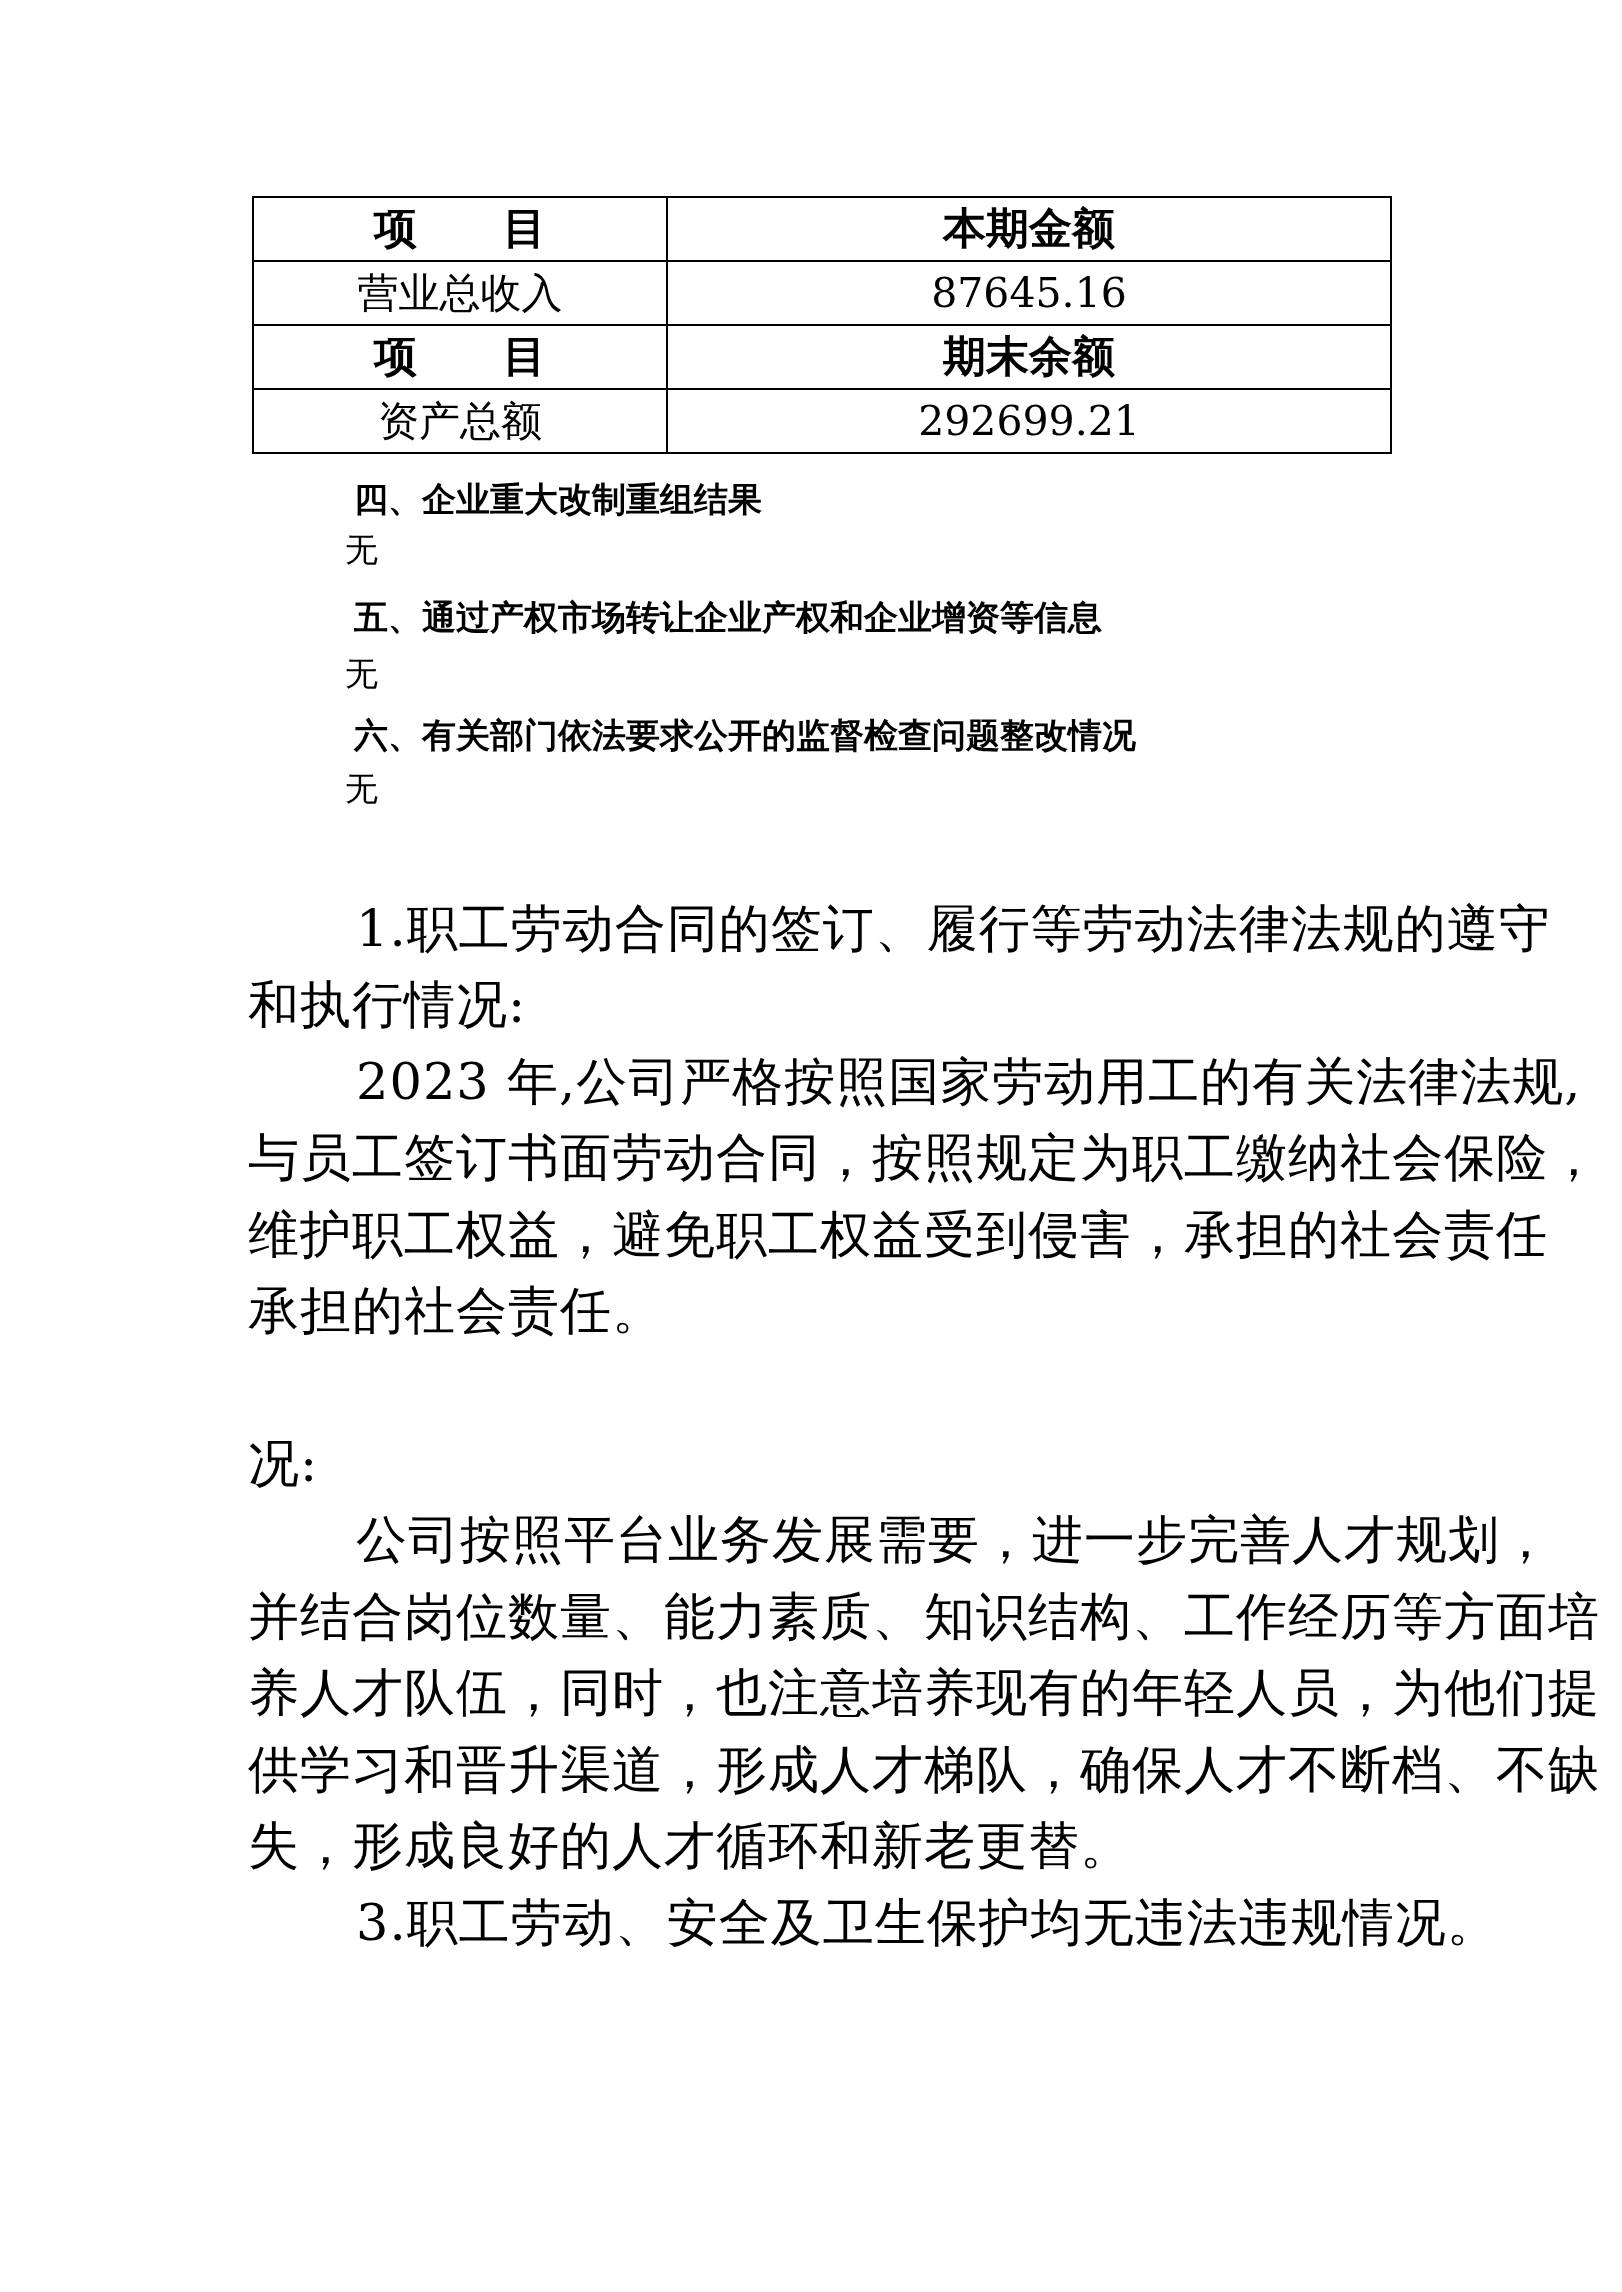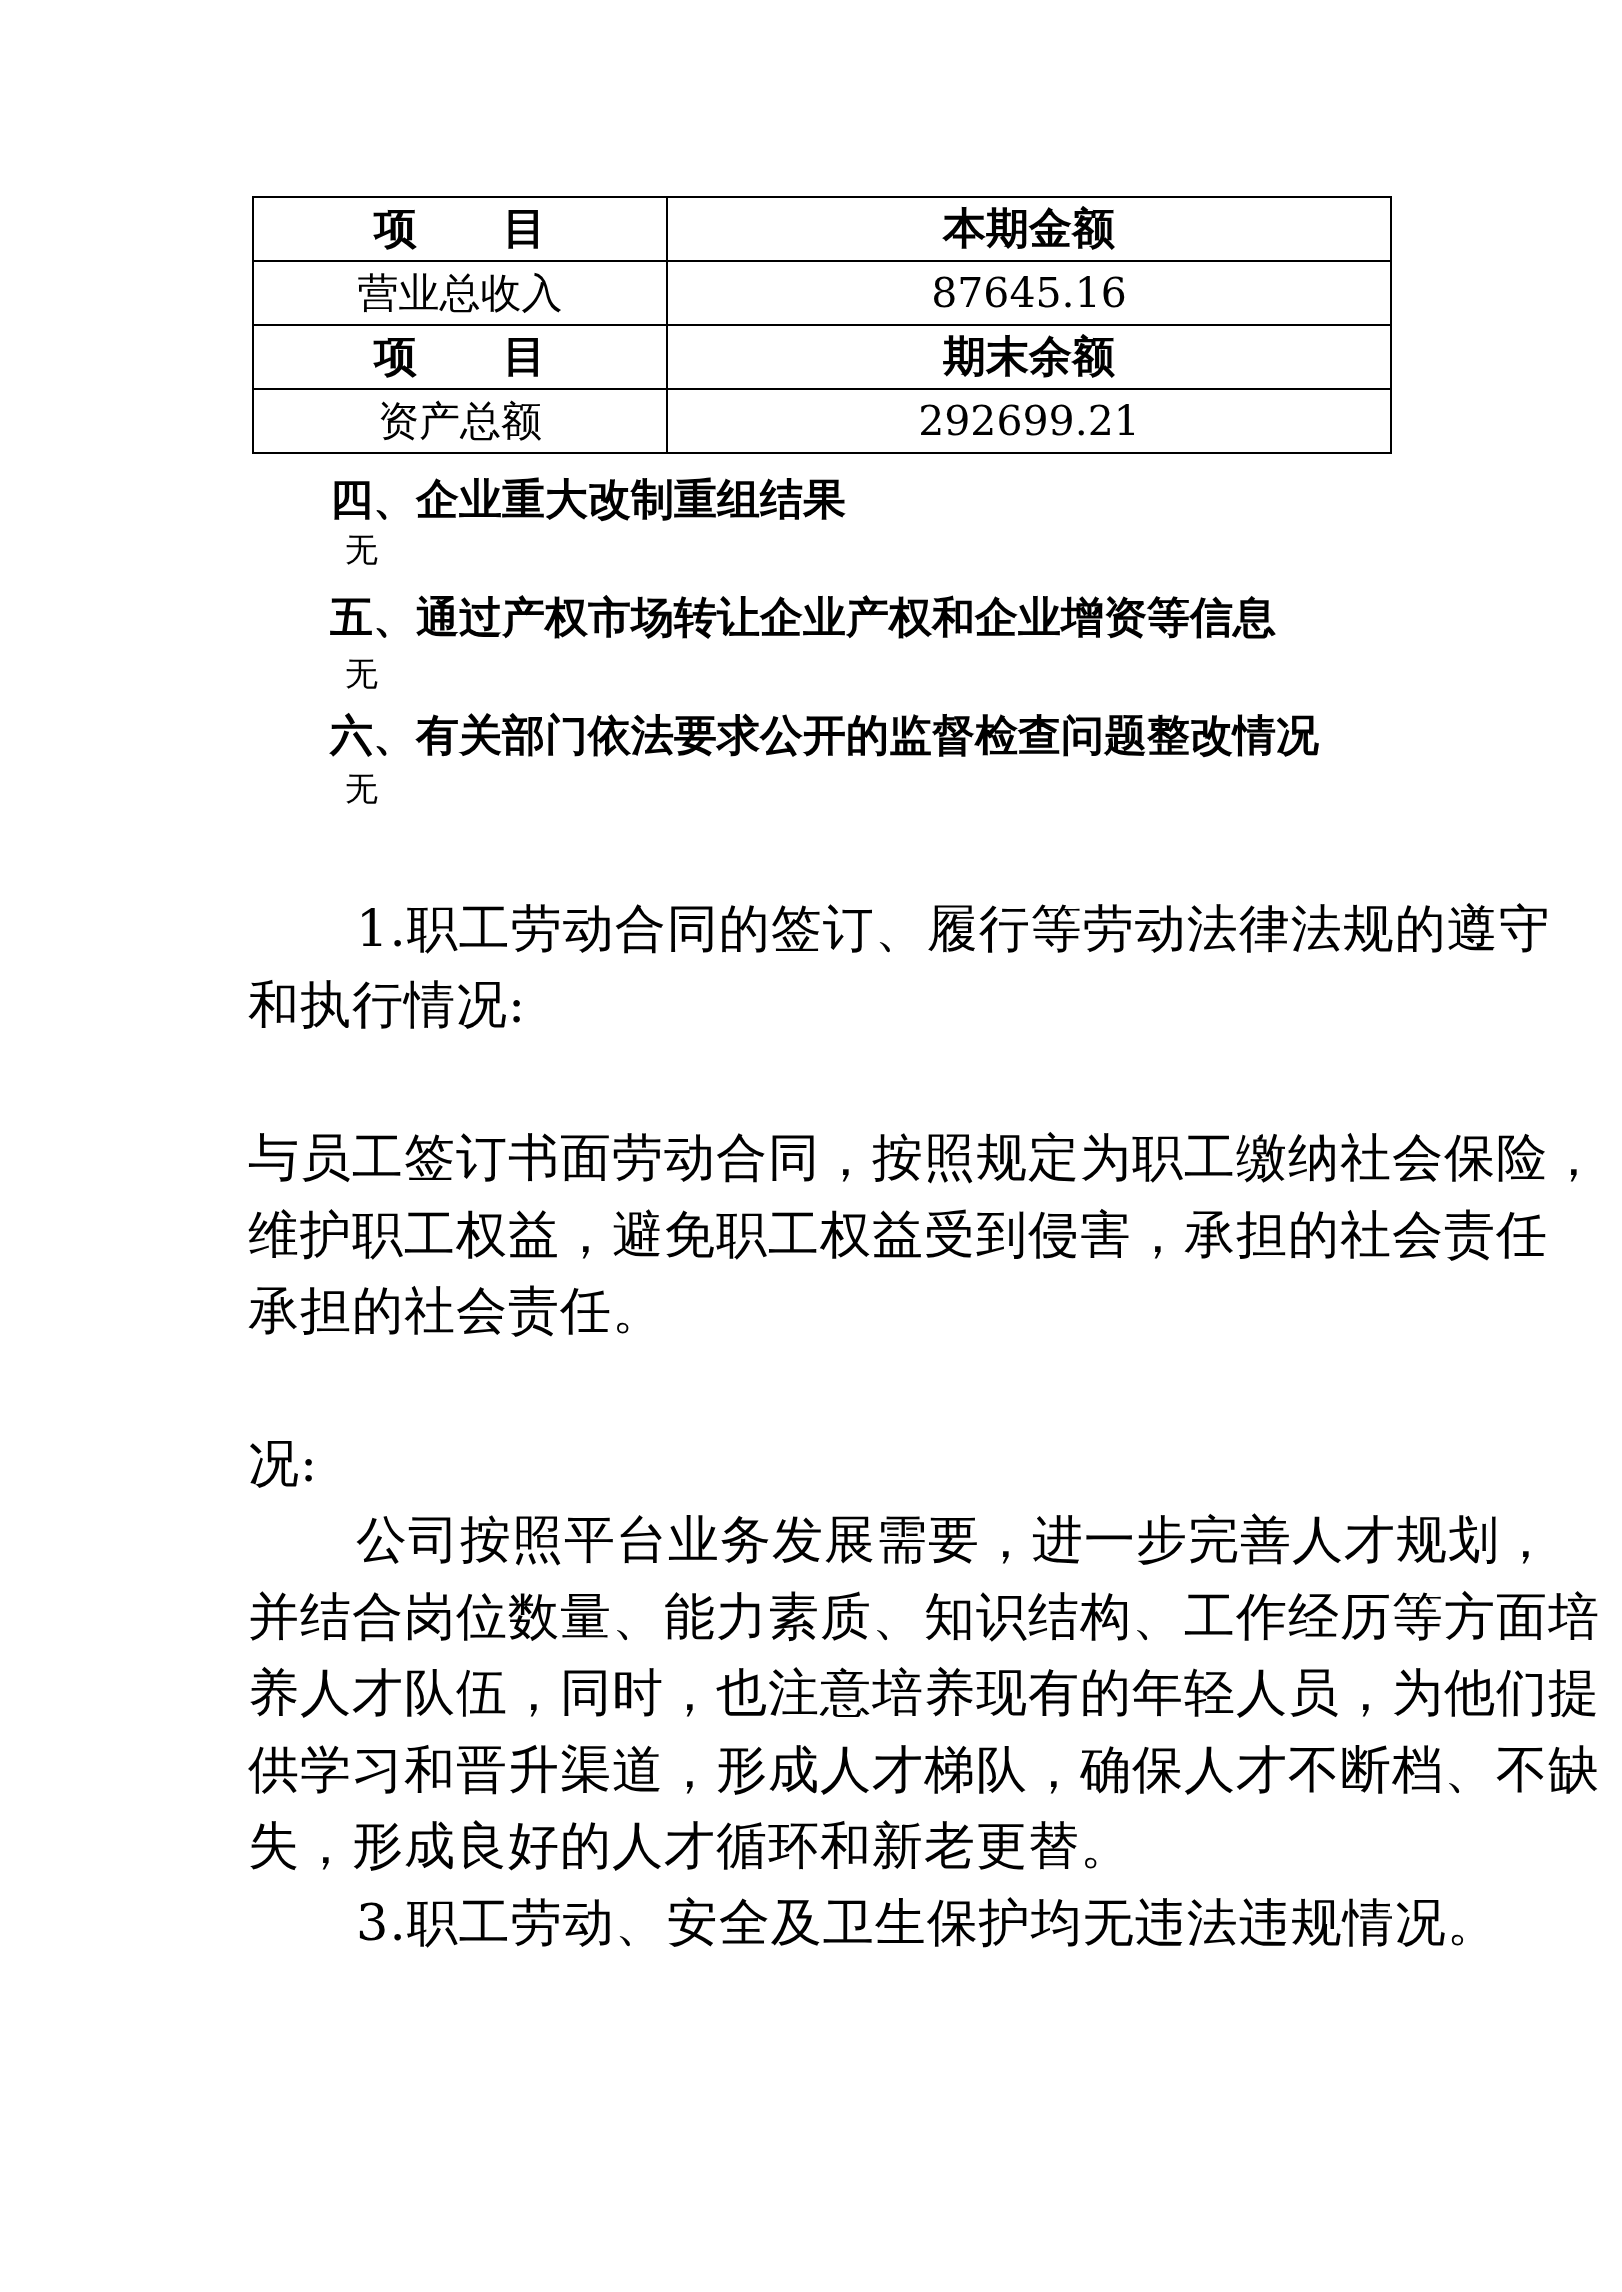--- a/index.html
+++ b/index.html
@@ -29,22 +29,22 @@
     white-space:nowrap;
     padding:0;
     overflow:hidden;
   }
   td.c1{width:412px;}
   td.c2{width:722px;}
   tr.hdr td{font-weight:bold;font-size:43px;}
   
   .sec{
     position:absolute;
-    left:330px;
-    font-size:43px;
+    left:354px;
+    font-size:34px;
     font-weight:bold;
     line-height:47px;
     white-space:nowrap;
   }
   .none{
     position:absolute;
     left:345px;
     font-size:33px;
     line-height:37px;
     white-space:nowrap;
@@ -92,20 +92,21 @@
 
   <div class="sec" style="top:594px">五、通过产权市场转让企业产权和企业增资等信息</div>
   <div class="none" style="top:655px">无</div>
 
   <div class="sec" style="top:712px">六、有关部门依法要求公开的监督检查问题整改情况</div>
   <div class="none" style="top:770px">无</div>
 
 
   <div class="bl ind" style="top:904px">1.职工劳动合同的签订、履行等劳动法律法规的遵守</div>
   <div class="bl" style="top:980px">和执行情况:</div>
+  <div class="bl ind" style="top:1057px">2023 年,公司严格按照国家劳动用工的有关法律法规,</div>
   <div class="bl" style="top:1133px">与员工签订书面劳动合同，按照规定为职工缴纳社会保险，</div>
   <div class="bl" style="top:1210px">维护职工权益，避免职工权益受到侵害，承担的社会责任</div>
   <div class="bl" style="top:1286px">承担的社会责任。</div>
   <div class="bl" style="top:1439px">况:</div>
   <div class="bl ind" style="top:1515px">公司按照平台业务发展需要，进一步完善人才规划，</div>
   <div class="bl" style="top:1592px">并结合岗位数量、能力素质、知识结构、工作经历等方面培</div>
   <div class="bl" style="top:1668px">养人才队伍，同时，也注意培养现有的年轻人员，为他们提</div>
   <div class="bl" style="top:1821px">失，形成良好的人才循环和新老更替。</div>
   <div class="bl" style="top:1745px">供学习和晋升渠道，形成人才梯队，确保人才不断档、不缺</div>
   <div class="bl ind" style="top:1898px">3.职工劳动、安全及卫生保护均无违法违规情况。</div>

